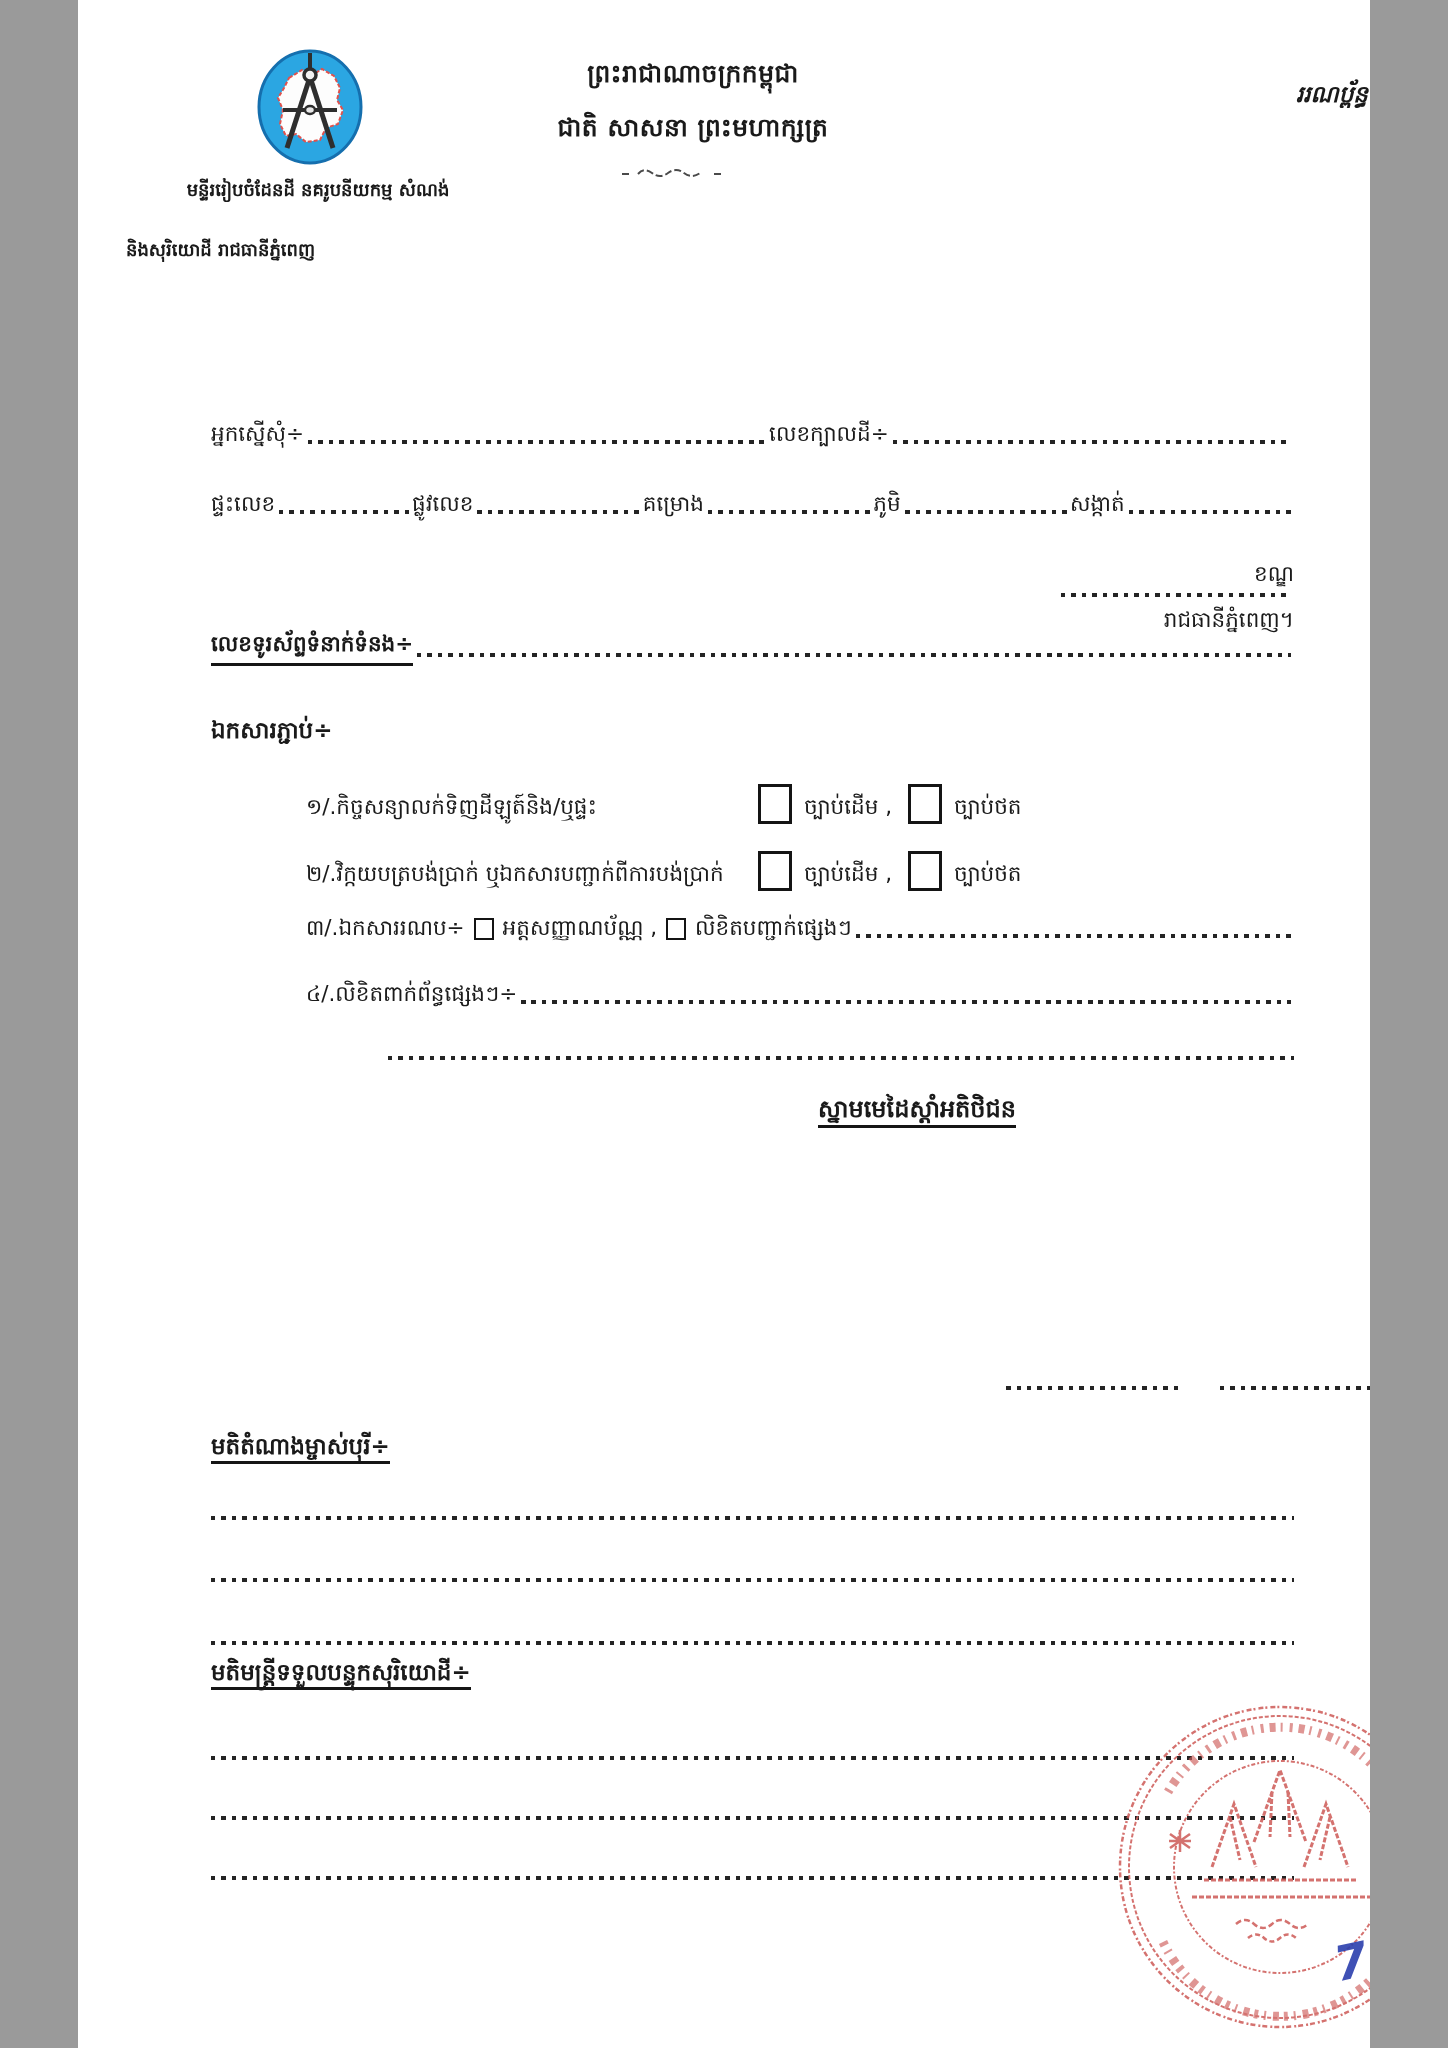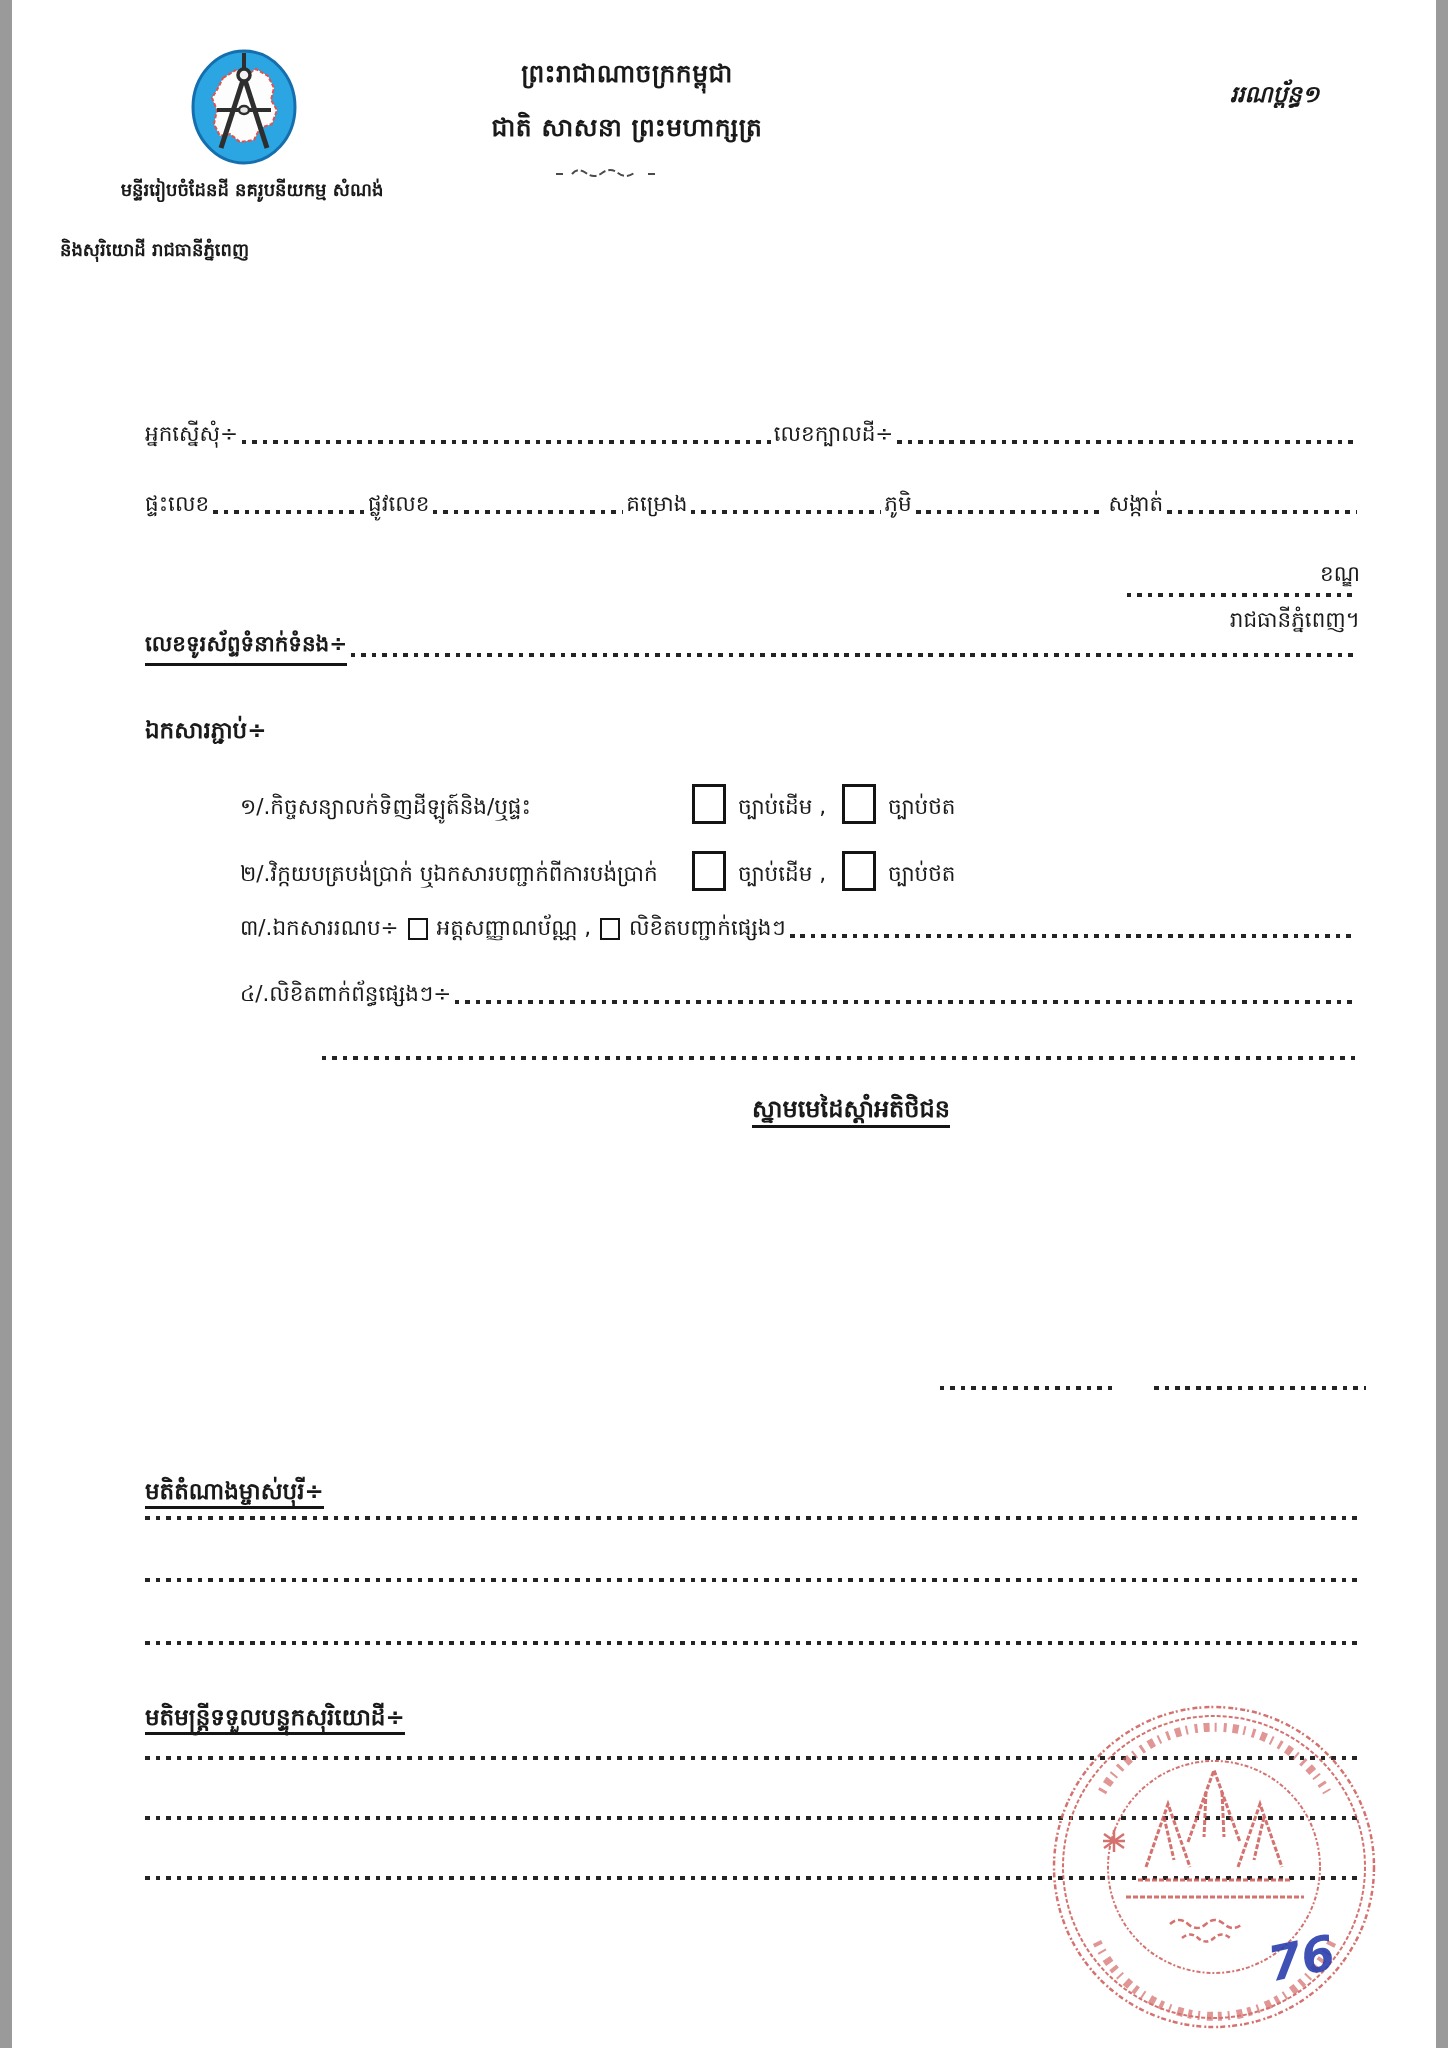--- a/index.html
+++ b/index.html
@@ -1,19 +1,19 @@
 <!DOCTYPE html>
 <html><head>
 <meta charset="utf-8">
 <style>
   * { margin:0; padding:0; box-sizing:border-box; }
   html,body { background:#9a9a9a; }
   body { font-family:"DejaVu Sans","Liberation Sans",sans-serif; }
   .page {
-    position:relative; width:1424px; height:2048px; margin:0 auto;
+    position:relative; width:1292px; height:2048px; margin:0 auto;
     background:#ffffff; overflow:hidden; color:#1a1a1a;
   }
   .abs { position:absolute; }
 
   
   .motto1 { left:400px; top:58px; width:430px; font-size:25px; font-weight:bold; text-align:center; letter-spacing:.5px; }
   .motto2 { left:400px; top:112px; width:430px; font-size:25px; font-weight:bold; text-align:center; letter-spacing:.5px; }
   .annex  { left:1218px; top:80px; font-size:23px; font-weight:bold; font-style:italic; }
   .dept1  { left:48px; top:178px; width:384px; font-size:18px; font-weight:bold; text-align:center; }
   .dept2  { left:48px; top:238px; width:384px; font-size:18px; font-weight:bold; text-align:left; }
@@ -46,21 +46,21 @@
   .doc-row .txt { white-space:nowrap; padding-bottom:2px; }
   .cbgroup { position:absolute; left:452px; bottom:0; display:flex; align-items:flex-end; }
   .checkbox { width:34px; height:40px; border:3.5px solid #141414; background:#fff; margin:0 12px 2px 0; }
   .checkbox.second { margin-left:16px; }
   .cblabel { white-space:nowrap; padding-bottom:2px; }
   .checkbox-sm { width:20px; height:22px; border:2.5px solid #141414; background:#fff; margin:0 9px 7px 9px; align-self:flex-end; }
 
   .thumbprint { left:740px; top:1094px; font-size:24px; font-weight:bold; }
   .thumbprint span { border-bottom:3.5px solid #151515; padding-bottom:2px; }
 
-  .sec-h { font-size:23px; font-weight:bold;margin-top:45px; }
+  .sec-h { font-size:23px; font-weight:bold; }
   .sec-h span { border-bottom:3px solid #151515; padding-bottom:2px; }
 
   .bluemark { left:1256px; top:1930px; font-size:48px; font-weight:bold; font-style:italic;
     color:#2b3fae; transform:rotate(-12deg); opacity:.9; }
 
   .stamp { left:1030px; top:1692px; width:345px; height:350px; opacity:.88; }
 </style>
 </head>
 <body>
 

